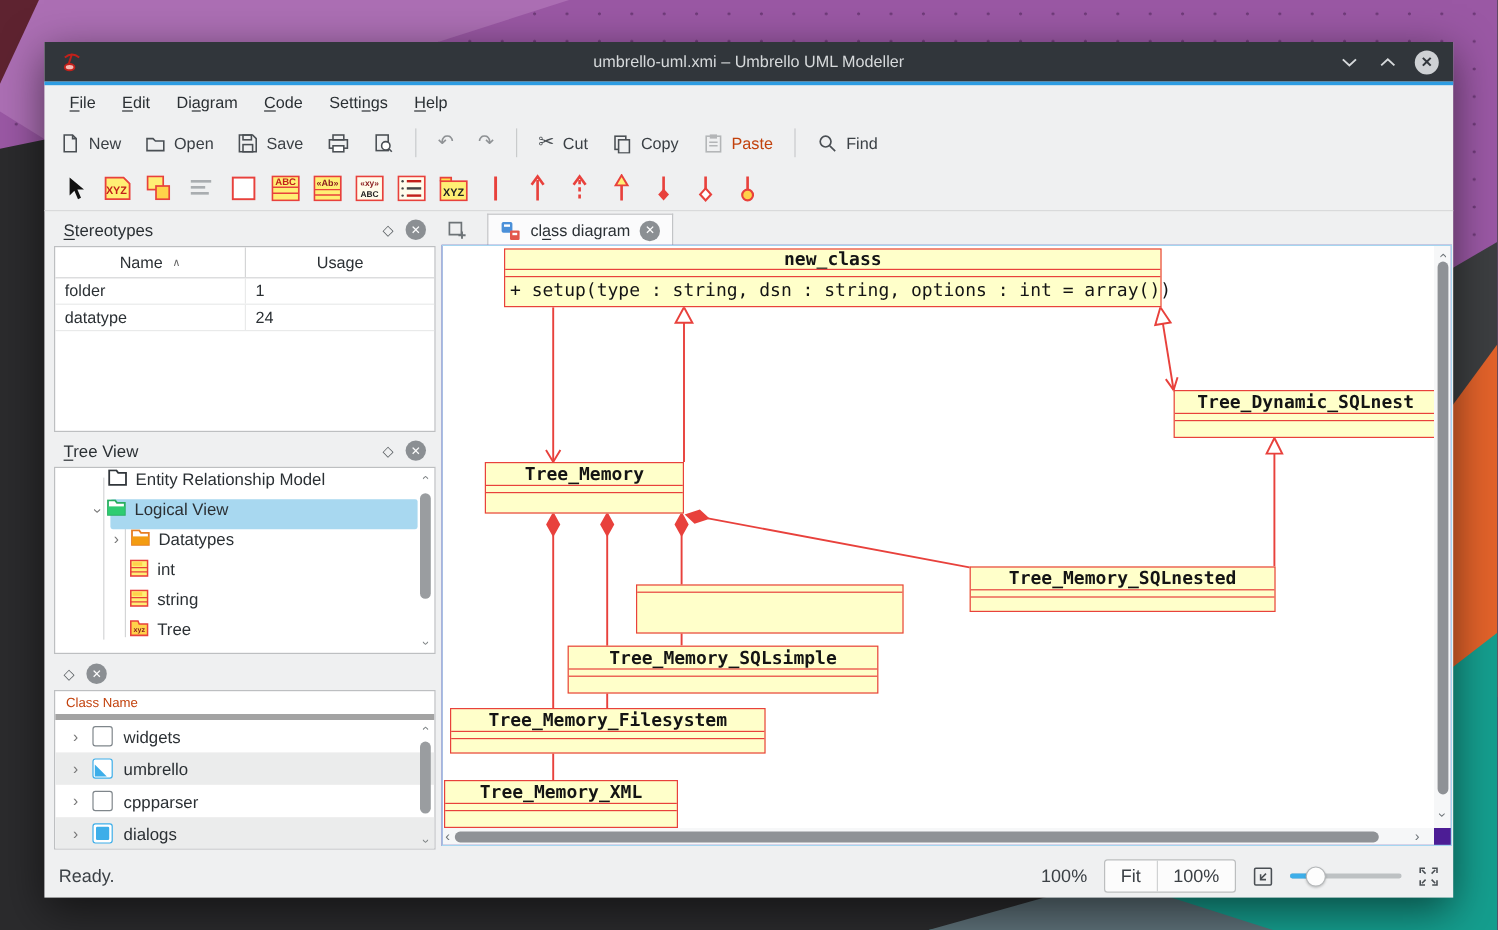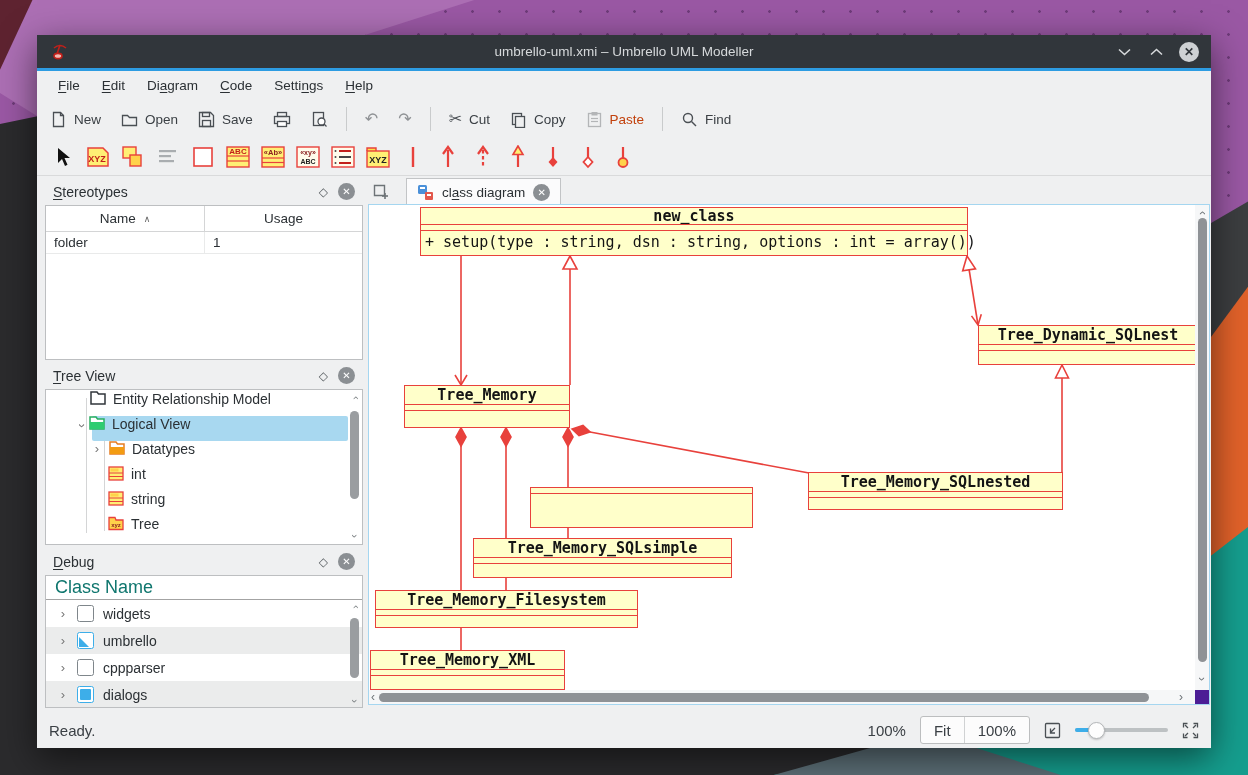--- a/index.html
+++ b/index.html
@@ -65,21 +65,21 @@
 .titem{position:absolute;height:25px;display:flex;gap:7px;font-size:14px}
 .texp{color:#777;font-size:13px;width:10px;display:flex;justify-content:center}
 .rot90{transform:rotate(90deg);display:inline-block}
 .sel{position:absolute;left:46px;top:26px;width:256px;height:25px;background:#a8d8f0;border-radius:2px}
 .guide{position:absolute;background:#d4d5d6;width:1px}
 
 .dscroll{position:absolute;right:2px;width:11px;display:flex;flex-direction:column;align-items:center}
 .dthumb{width:9px;border-radius:5px;background:#9a9da0}
 .sbarrow{color:#7f8486;font-size:11px;line-height:10px}
 
-.dbghead{height:24px;display:flex;align-items:center;padding-left:9px;border-bottom:1px solid #a3a3a3;font-size:18px;color:#0f766e}
+.dbghead{height:24px;display:flex;align-items:center;padding-left:9px;border-bottom:5px solid #a3a3a3;font-size:11px;color:#c2410c}
 .dbgrow{position:absolute;left:0;width:100%;height:27px;display:flex;align-items:center;gap:9px;padding-left:12px;font-size:14px}
 .dbgrow.alt{background:#ebecec}
 .cb{width:17px;height:17px;border:1.5px solid #7f868b;border-radius:2.5px;background:#fff;position:relative}
 .cb.blue{border-color:#3daee9}
 .cb.partial::after{content:"";position:absolute;left:1px;bottom:1px;
   border-left:10px solid #3daee9;border-top:10px solid transparent}
 .cb.checked::after{content:"";position:absolute;inset:2px;background:#3daee9;border-radius:1px}
 
 .tabbar{position:absolute;left:331px;top:143px;height:27px;display:flex;align-items:flex-end}
 .newtab{width:26px;height:26px;display:flex;align-items:center;justify-content:center;margin-right:12px}
@@ -370,20 +370,24 @@
             <span class="caret">∧</span>
           </span>
         <span class="c2">
             <span>Usage</span>
           </span>
       </div>
       <div class="strow">
         <span class="c1">folder</span>
         <span class="c2">1</span>
       </div>
+      <div class="strow">
+        <span class="c1">datatype</span>
+        <span class="c2">24</span>
+      </div>
     </div>
 
     <div class="panel-h" style="left:8px;top:327px;width:318px">
       <span class="pt"><span></span><span class="u">T</span><span>ree View</span></span>
       <span class="ph-ico">◇</span>
       <span class="ph-close">
           <span>✕</span>
         </span>
     </div>
     <div class="pbody" style="left:8px;top:354px;width:318px;height:156px">
@@ -438,21 +442,20 @@
         <span>Tree</span>
       </div>
       <div class="dscroll" style="top:3px;height:148px">
         <span class="sbarrow"><span class="rot90" style="transform:rotate(-90deg)">›</span></span>
         <span class="dthumb" style="height:88px;margin-top:8px"></span>
         <span class="sbarrow" style="margin-top:auto"><span class="rot90">›</span></span>
       </div>
     </div>
 
     <div class="panel-h" style="left:8px;top:513px;width:318px">
-      <span class="pt"><span></span><span class="u">D</span><span>ebug</span></span>
       <span class="ph-ico">◇</span>
       <span class="ph-close">
           <span>✕</span>
         </span>
     </div>
     <div class="pbody" style="left:8px;top:540px;width:318px;height:133px">
       <div class="dbghead">Class Name</div>
       <div class="dbgrow" style="top:24px">
         <span class="texp">›</span>
         <span class="cb"></span>

